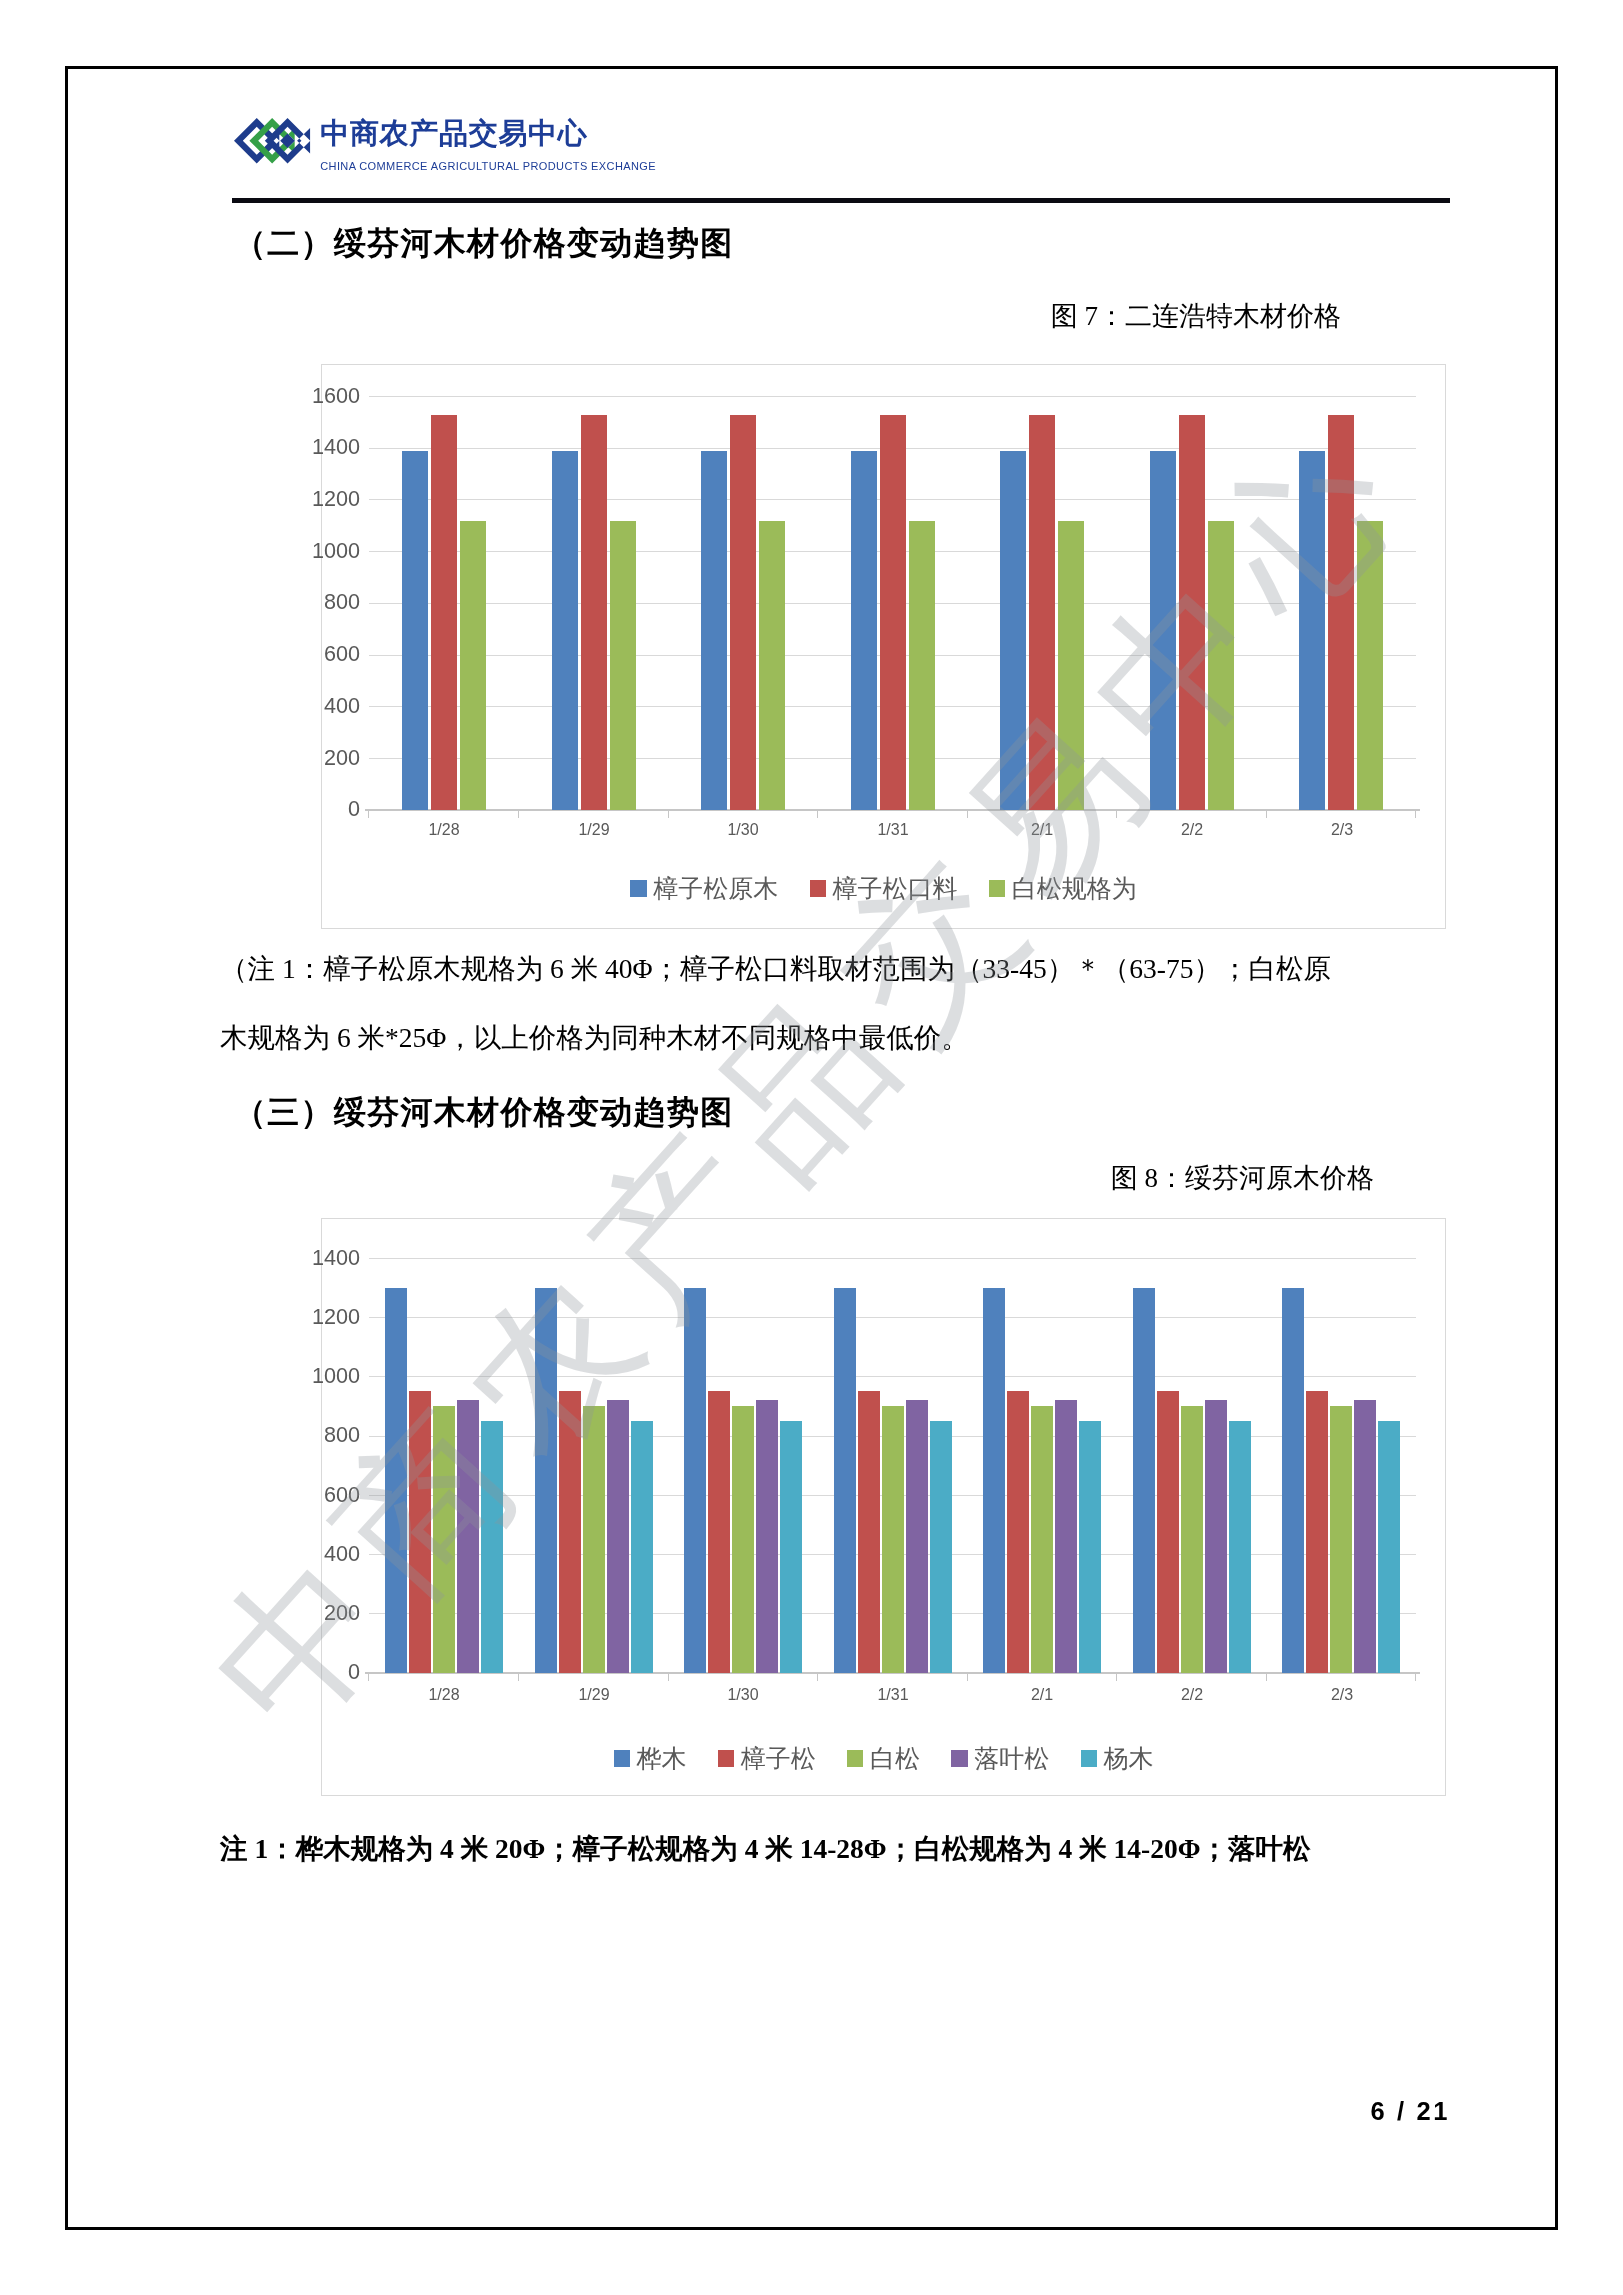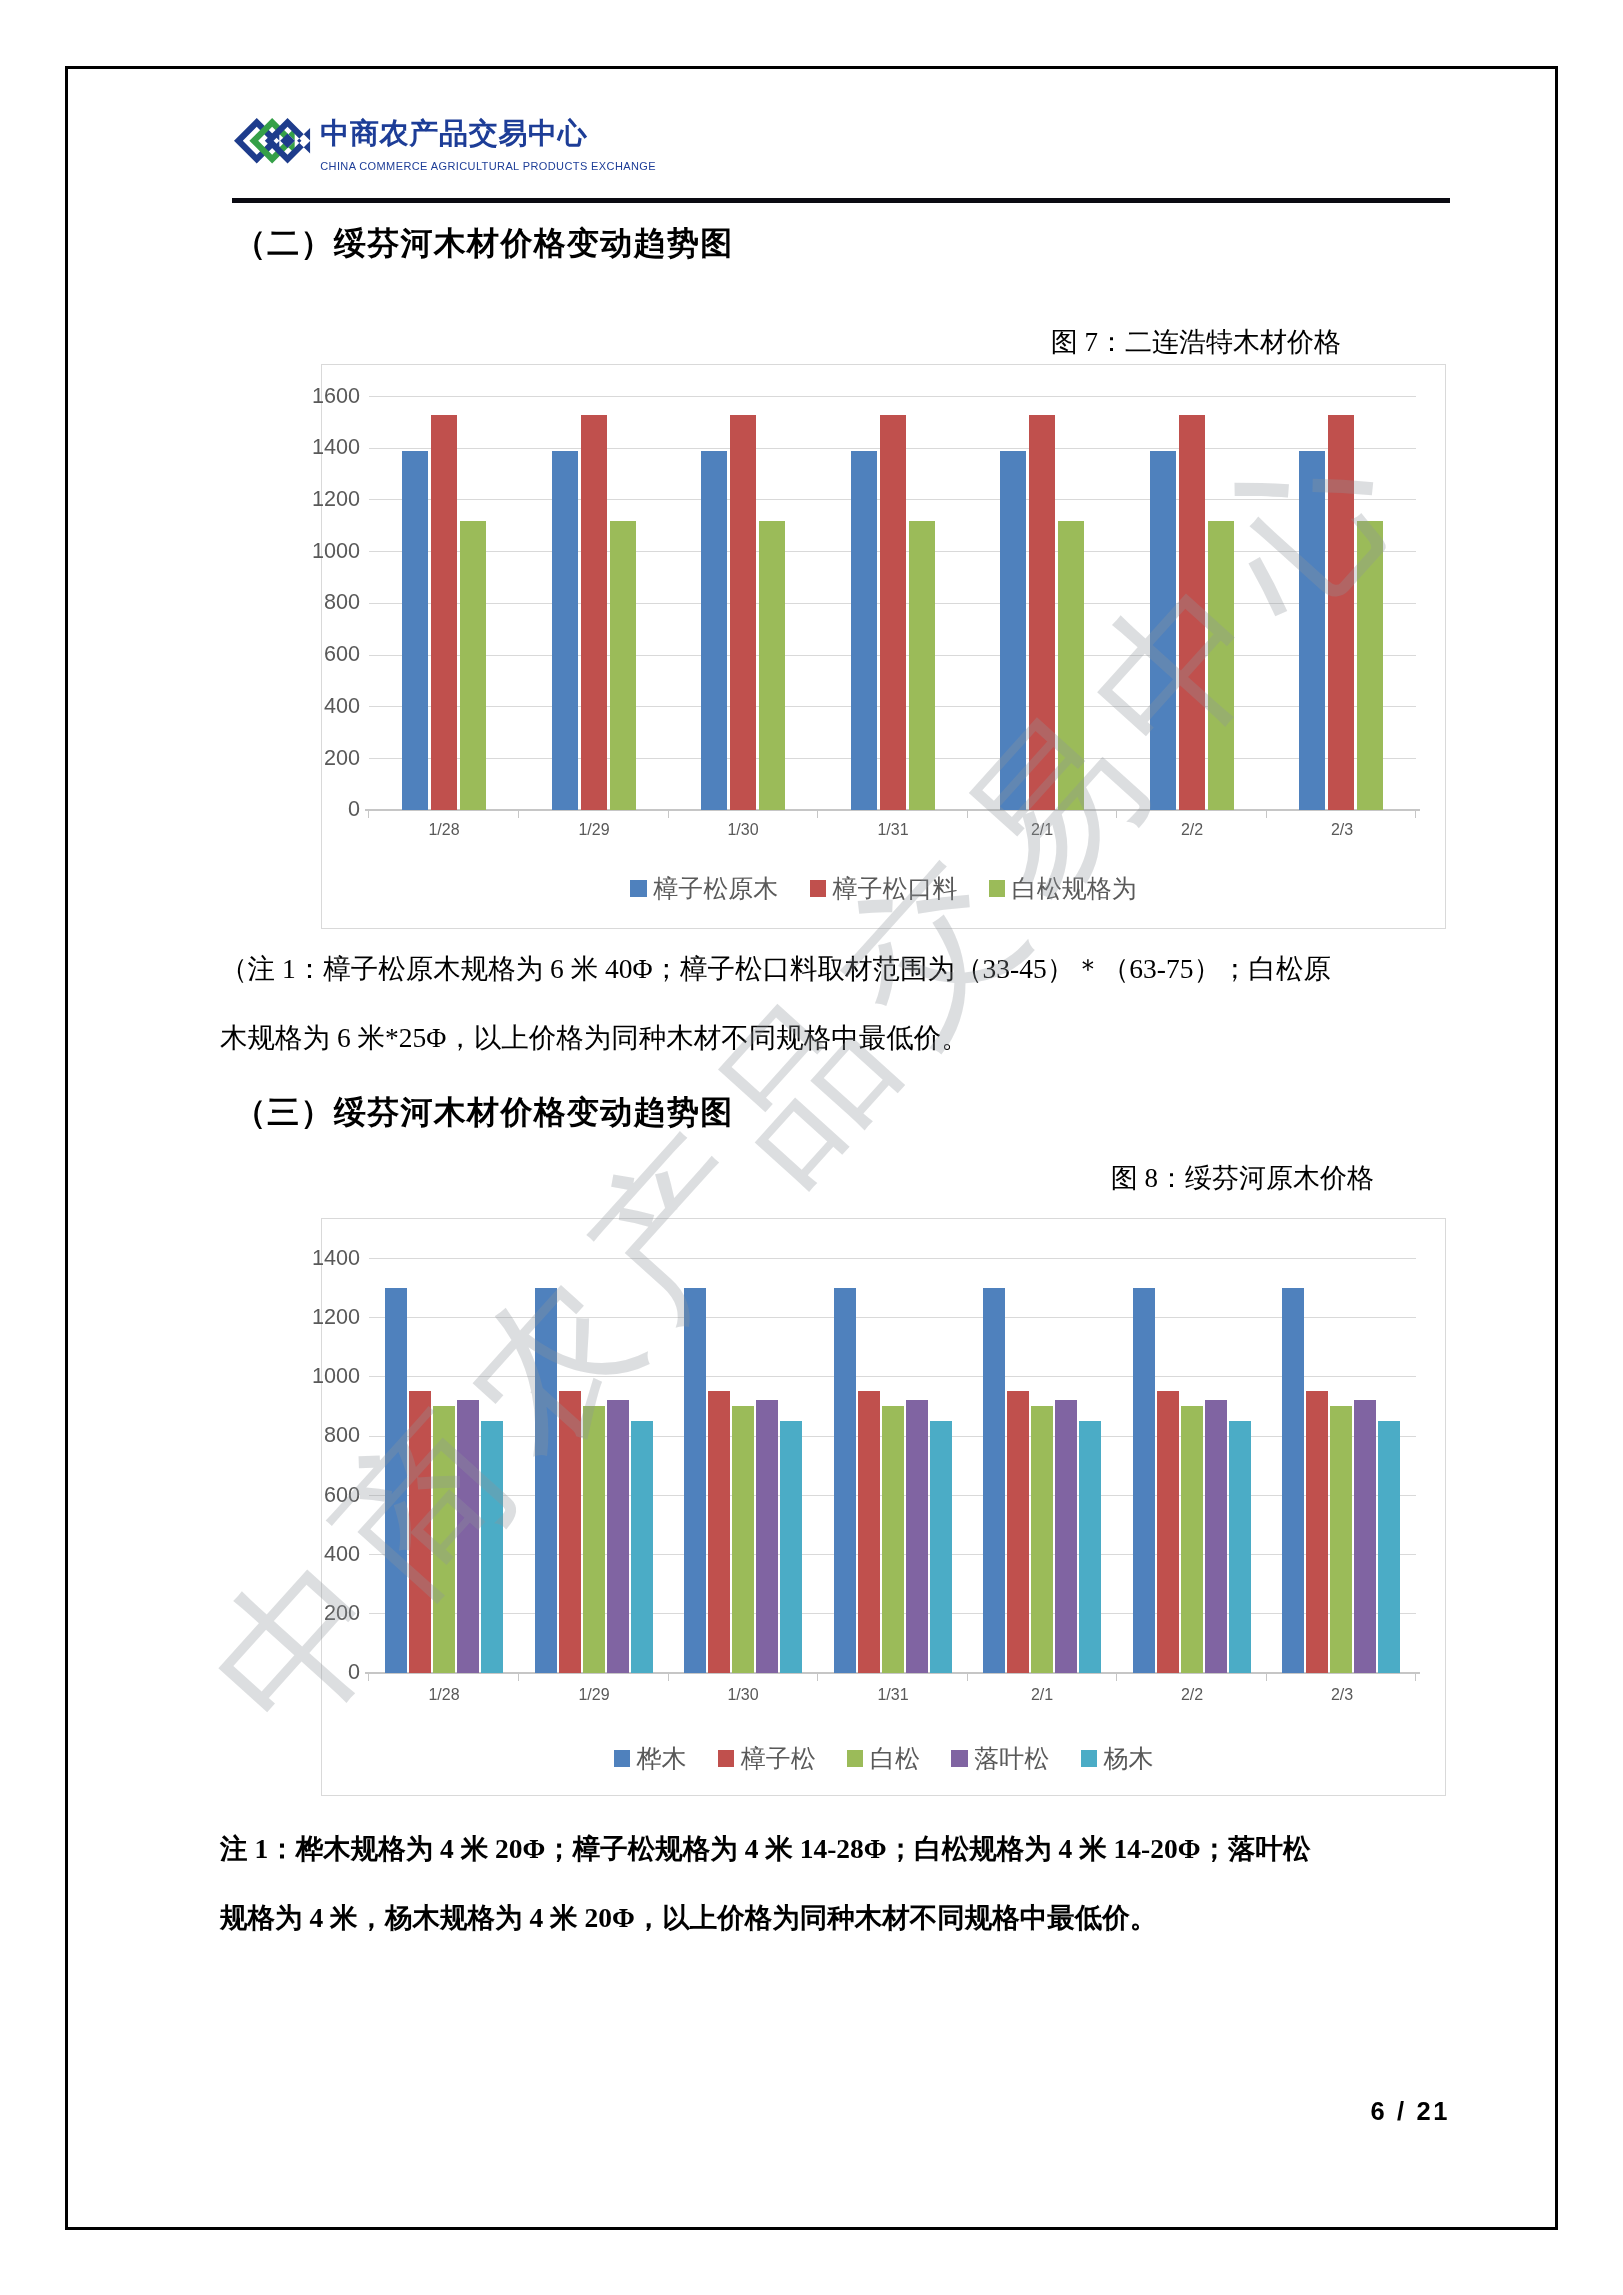--- a/index.html
+++ b/index.html
@@ -13,21 +13,21 @@
   .logo-text{display:flex;flex-direction:column;margin-top:6.5px;}
   .logo-title{font-size:29px;font-weight:bold;color:#1d3d97;letter-spacing:0.7px;line-height:1.6;}
   .logo-subtitle{font-size:11px;color:#1d3d97;letter-spacing:0.4px;margin-top:3.9px;white-space:nowrap;}
   .header-rule{position:absolute;left:232px;top:198px;width:1218px;height:4.6px;background:#0a0a12;}
   
   .h-sec{position:absolute;left:234px;font-size:32px;font-weight:bold;
         font-family:"Liberation Sans",sans-serif;letter-spacing:1.3px;}
   .h1{top:222px;} .h2{top:1091px;}
   .fig-caption{position:absolute;width:556px;text-align:right;font-size:27px;
         font-family:"Liberation Serif",serif;}
-  .cap1{left:785px;top:298px;margin-top:26px;} .cap2{left:818px;top:1160px;}
+  .cap1{left:785px;top:298px;} .cap2{left:818px;top:1160px;}
   .note{position:absolute;left:220px;width:1237px;font-size:27.5px;line-height:1.0;
         font-family:"Liberation Serif",serif;}
   .note .nline{margin:0 0 41px 0;}
   .note1{top:955px;} .note2{top:1835px;font-weight:bold;}
   
   .chart-box{position:absolute;background:#fff;border:1.3px solid #d9d9d9;}
   .chart1{left:321px;top:364px;width:1123px;height:563px;}
   .chart2{left:321px;top:1218px;width:1123px;height:576px;}
   .plot{position:absolute;}
   .gridline{position:absolute;left:0;width:100%;height:1.3px;background:#d9d9d9;}
@@ -274,19 +274,18 @@
         </span>
         <span class="legend-item">
           <span class="legend-swatch" style="background: rgb(75, 172, 198);"></span>
           <span class="legend-label">杨木</span>
         </span>
       </div>
     </div>
 
   <div class="note note2">
     <p class="nline">注 1：桦木规格为 4 米 20Φ；樟子松规格为 4 米 14-28Φ；白松规格为 4 米 14-20Φ；落叶松</p>
-    <p class="nline">规格为 4 米，杨木规格为 4 米 20Φ，以上价格为同种木材不同规格中最低价。</p>
   </div>
 
   <div class="page-number">6 / 21</div>
 
 </div>
 
 
 </body></html>

